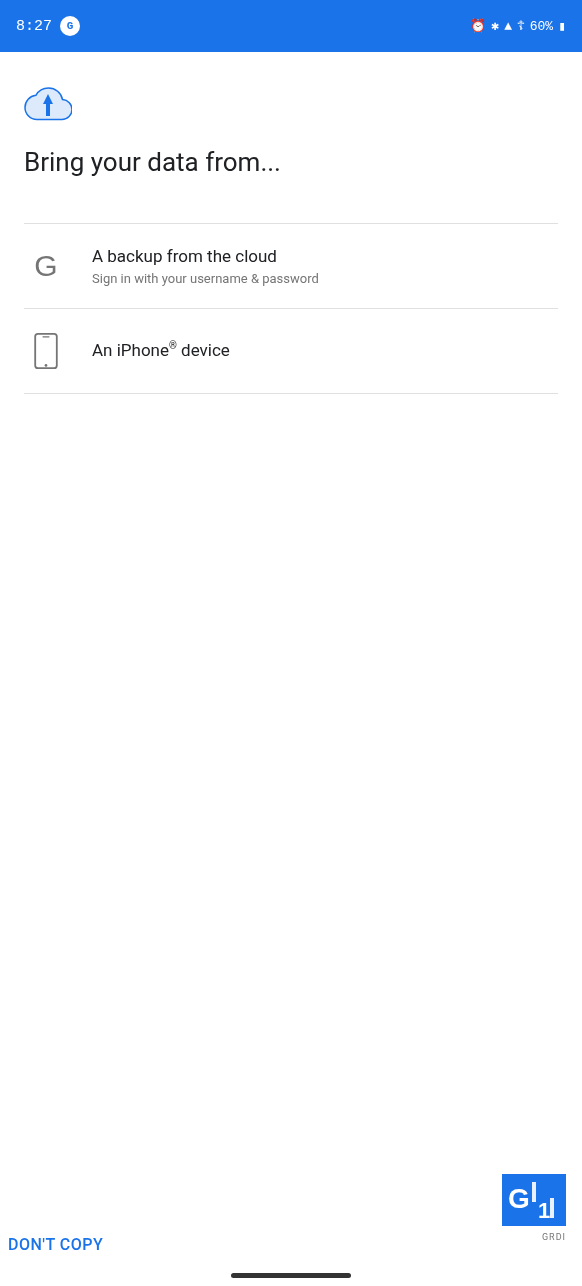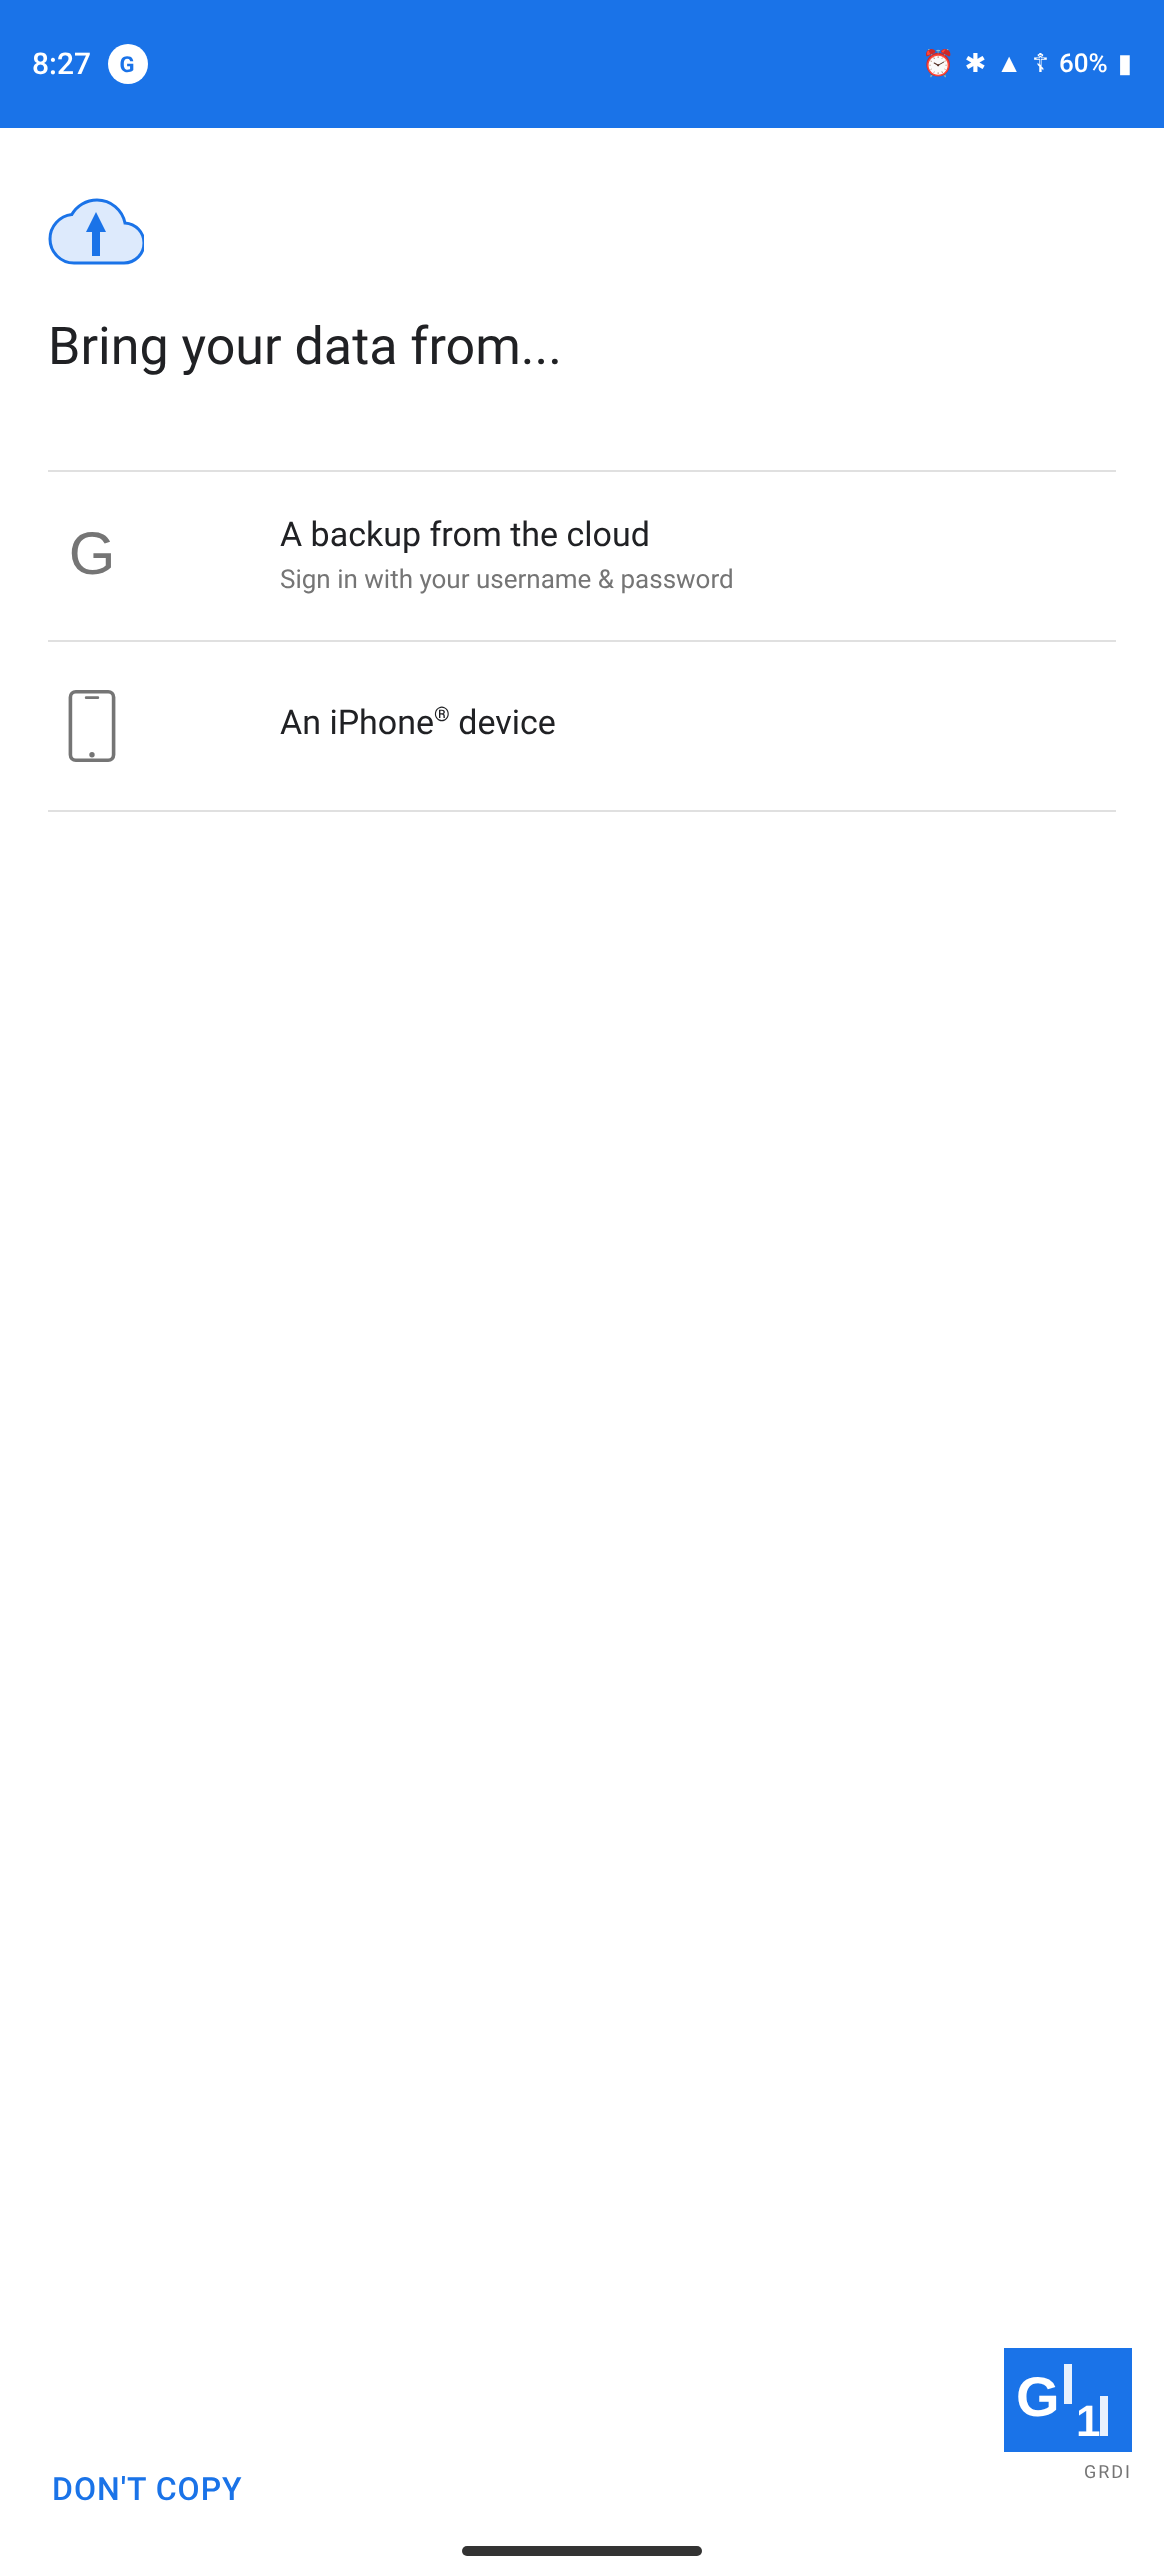--- a/index.html
+++ b/index.html
@@ -13,26 +13,27 @@
       height: 1286px;
       background: #ffffff;
       font-family: 'Roboto', Arial, sans-serif;
       position: relative;
       overflow: hidden;
     }
 
     
     .status-bar {
       width: 100%;
-      height: 64px;
+      height: 52px;
       background: #1a73e8;
       display: flex;
       align-items: center;
       justify-content: space-between;
       padding: 0 16px;
+      font-family: Liberation Mono, monospace;
     }
 
     .status-bar-left {
       display: flex;
       align-items: center;
       gap: 8px;
     }
 
     .status-time {
       color: white;
@@ -114,21 +115,20 @@
       width: 44px;
       height: 44px;
       display: flex;
       align-items: center;
       justify-content: center;
       flex-shrink: 0;
     }
 
     .list-item-text {
       flex: 1;
-      margin-left: 48px;
     }
 
     .list-item-title {
       font-size: 17px;
       color: #202124;
       font-weight: 400;
       line-height: 1.4;
     }
 
     .list-item-subtitle {
@@ -177,21 +177,21 @@
       font-size: 9px;
       color: #757575;
       letter-spacing: 1px;
       margin-left: 12px;
     }
 
     
     .dont-copy {
       position: absolute;
       bottom: 32px;
-      left: 26px;
+      left: 8px;
       color: #1a73e8;
       font-size: 16px;
       font-weight: 500;
       text-transform: uppercase;
       letter-spacing: 0.5px;
     }
 
     
     .nav-bar {
       position: absolute;

